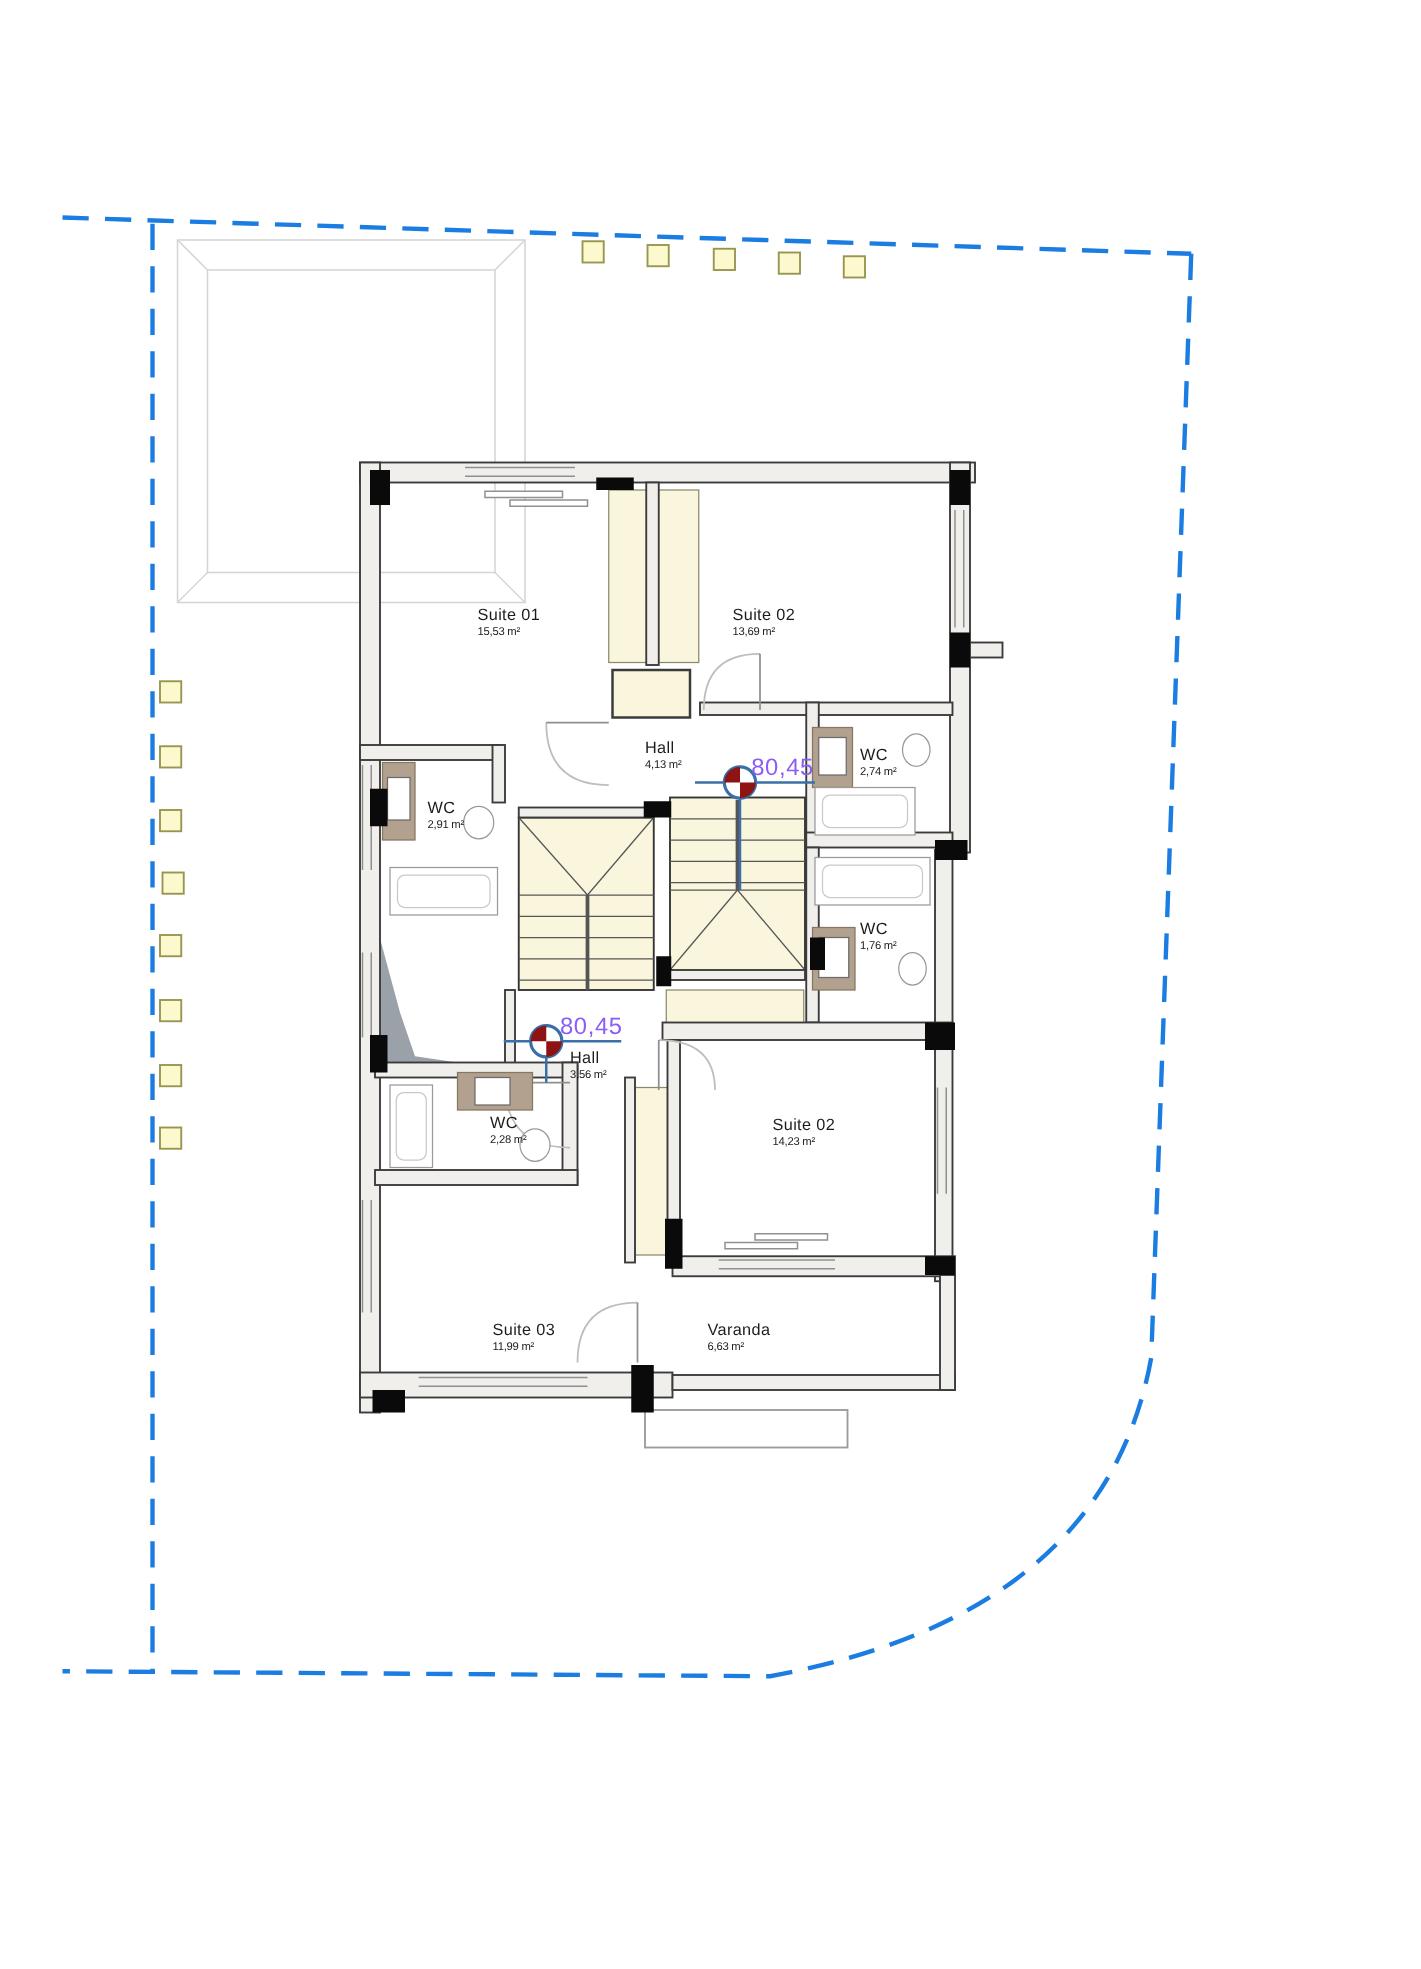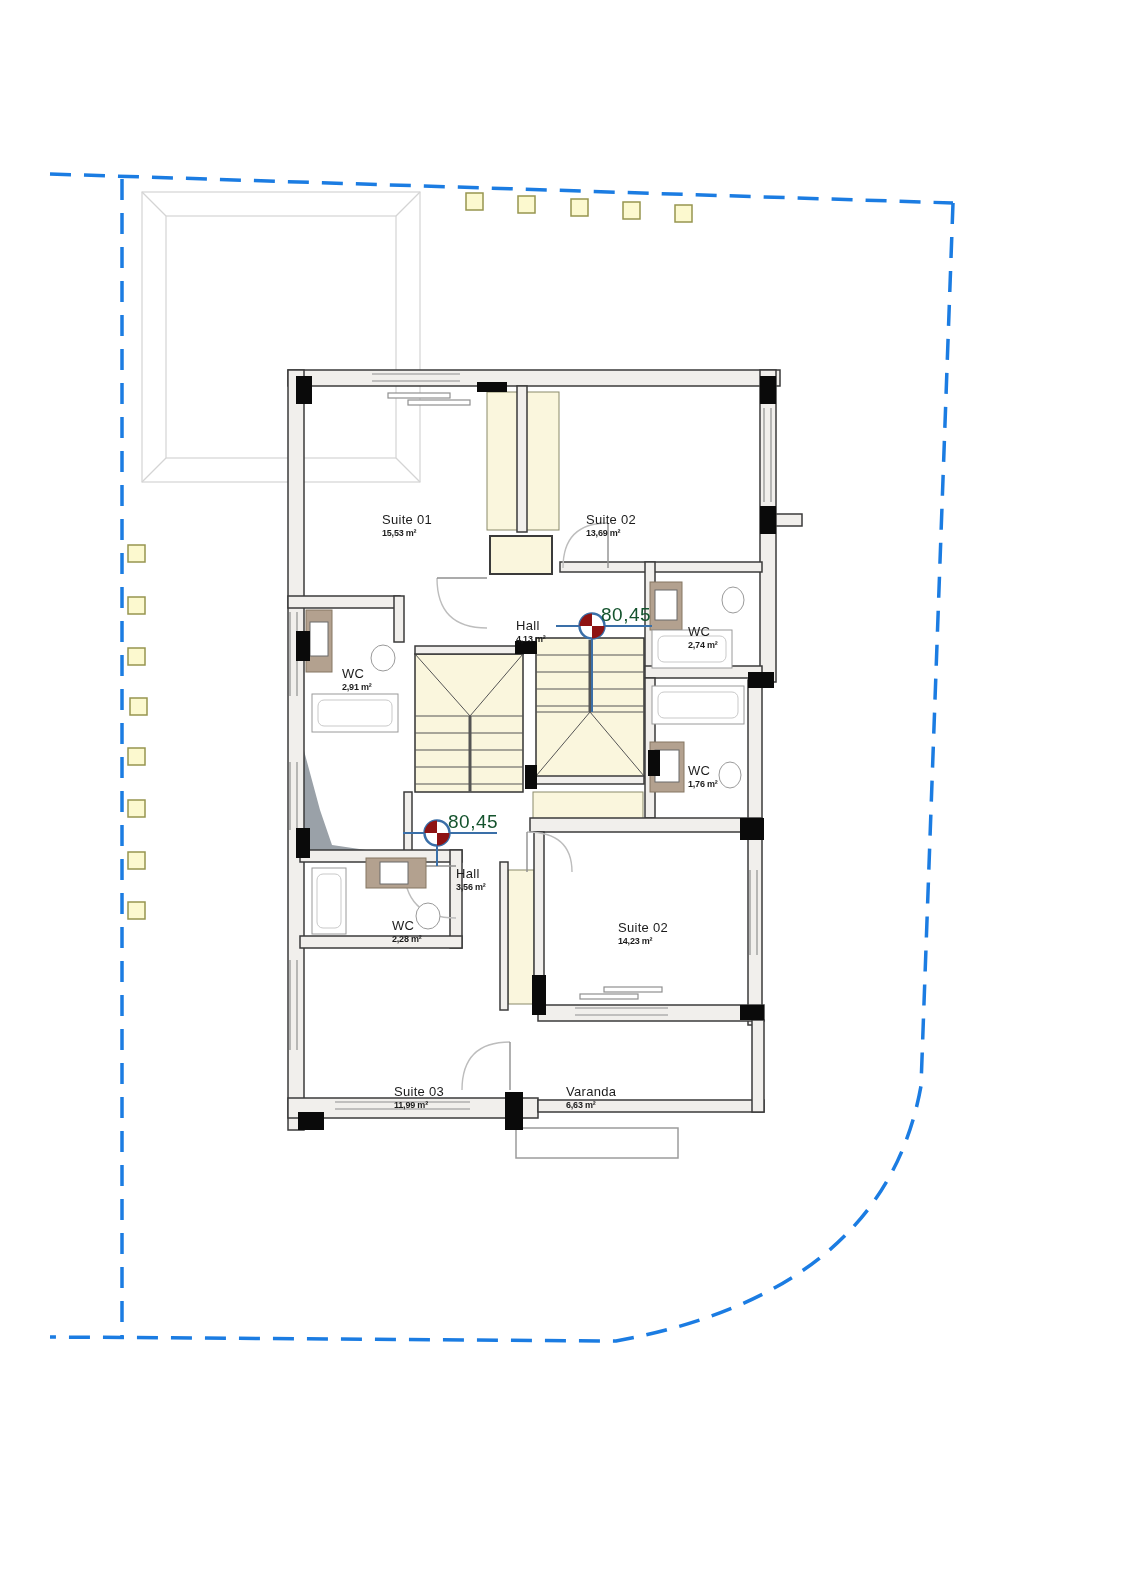--- a/index.html
+++ b/index.html
@@ -1,22 +1,22 @@
 <!DOCTYPE html>
 <html><head>
 <meta charset="utf-8">
 <style>
   html,body{margin:0;padding:0;background:#ffffff;}
   .plan{position:relative;width:1137px;height:1575px;background:#fff;overflow:hidden;
         font-family:"Liberation Sans", sans-serif;}
   svg.layer{position:absolute;left:0;top:0;}
   .room-label{position:absolute;color:#1c1c1c;line-height:1.2;white-space:nowrap;}
-  .room-label .name{display:block;font-size:13px;letter-spacing:.3px;margin-top:28px;}
-  .room-label .area{display:block;font-size:9px;font-weight:bold;letter-spacing:-.2px;margin-top:0px;}
-  .level-text{position:absolute;color:#14532d;font-size:19px;letter-spacing:.5px;white-space:nowrap;}
+  .room-label .name{display:block;font-size:13px;letter-spacing:.3px;}
+  .room-label .area{display:block;font-size:9px;font-weight:normal;letter-spacing:-.2px;margin-top:0px;}
+  .level-text{position:absolute;color:#8b5cf6;font-size:19px;letter-spacing:.5px;white-space:nowrap;}
 </style>
 </head>
 <body>
 
 <div class="plan">
 
 <svg class="layer" width="1137" height="1575" viewBox="0 0 1137 1575">
 
   <g stroke="#d4d4d4" stroke-width="1.2" fill="none">
     <rect x="142" y="192" width="278" height="290"></rect>

